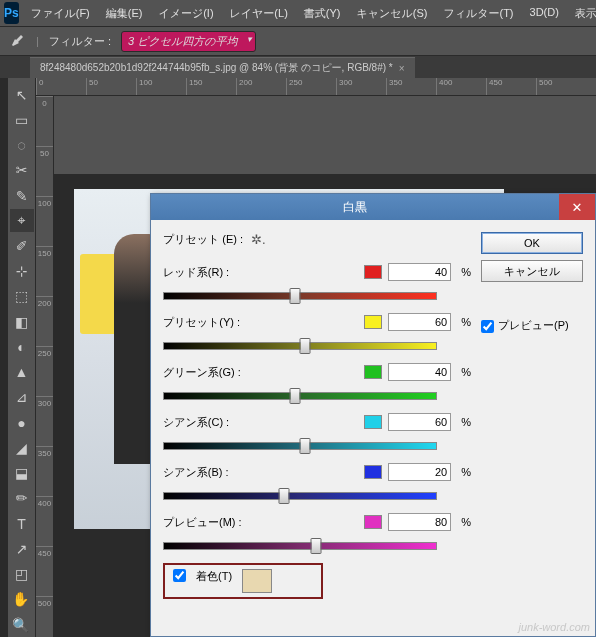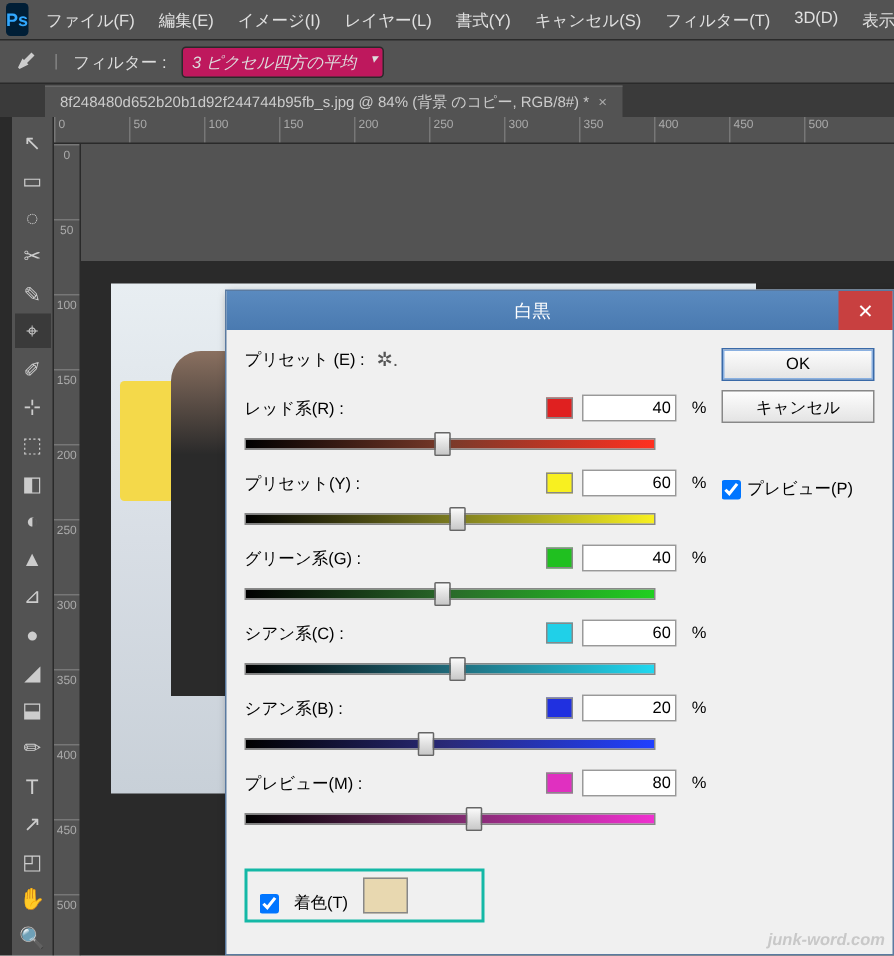--- a/index.html
+++ b/index.html
@@ -60,24 +60,24 @@
 .pct { margin-left: 4px; }
 .slider-track { position: relative; height: 20px; margin: 4px 0 8px 0; width: 274px; }
 .track-bar { position: absolute; top: 7px; left: 0; right: 0; height: 8px; border: 1px solid #888; }
 .thumb { position: absolute; top: 3px; width: 11px; height: 16px; background: linear-gradient(#fafafa,#c8c8c8); border: 1px solid #666; border-radius: 1px; transform: translateX(-50%); }
 
 .btn { background: linear-gradient(#fdfdfd,#e4e4e4); border: 1px solid #888; height: 22px; display: flex; align-items: center; justify-content: center; font-size: 11px; }
 .btn.primary { border: 1px solid #3a6aa8; box-shadow: 0 0 0 1px #8ab0e0 inset; }
 .chk-row { display: flex; align-items: flex-end; gap: 4px; font-size: 11px; margin-top: 4px; }
 .chk-row input { width: 13px; height: 13px; }
 
-.tint-row { display: flex; align-items: flex-end; gap: 10px; border: 2px solid #14b8a6; padding: 4px 8px; width: 160px; margin-top: 24px; }
+.tint-row { display: flex; align-items: flex-start; gap: 10px; border: 2px solid #7f1d1d; padding: 4px 8px; width: 160px; margin-top: 8px; }
 .tint-swatch { width: 30px; height: 24px; border: 1px solid #888; }
 
-.watermark { position: absolute; bottom: 4px; right: 6px; font-size: 11px; color: #c8c8c8; font-style: italic; font-weight: bold; }
+.watermark { position: absolute; bottom: 4px; right: 6px; font-size: 11px; color: #c8c8c8; font-style: italic; }
 </style>
 </head>
 <body>
 
 <div class="menubar">
   <div class="ps-logo">Ps</div>
   <div id="menu-items" style="display:flex;gap:8px">
       <span class="menu-item">ファイル(F)</span>
       <span class="menu-item">編集(E)</span>
       <span class="menu-item">イメージ(I)</span>

